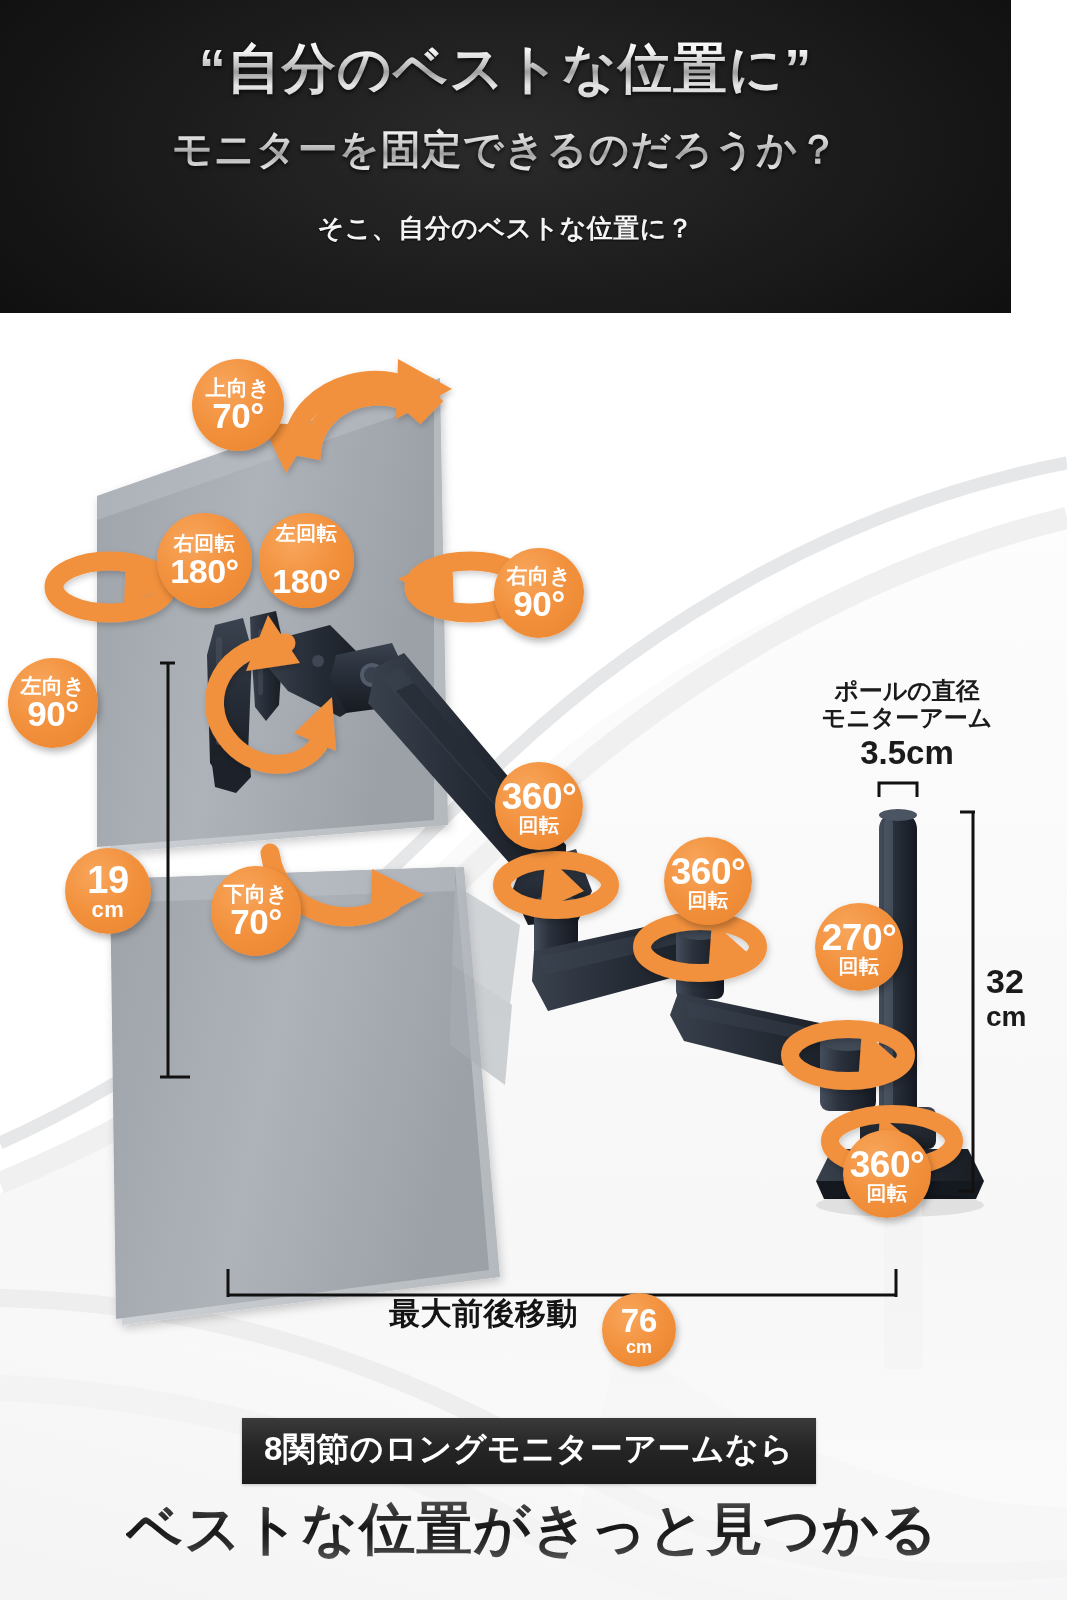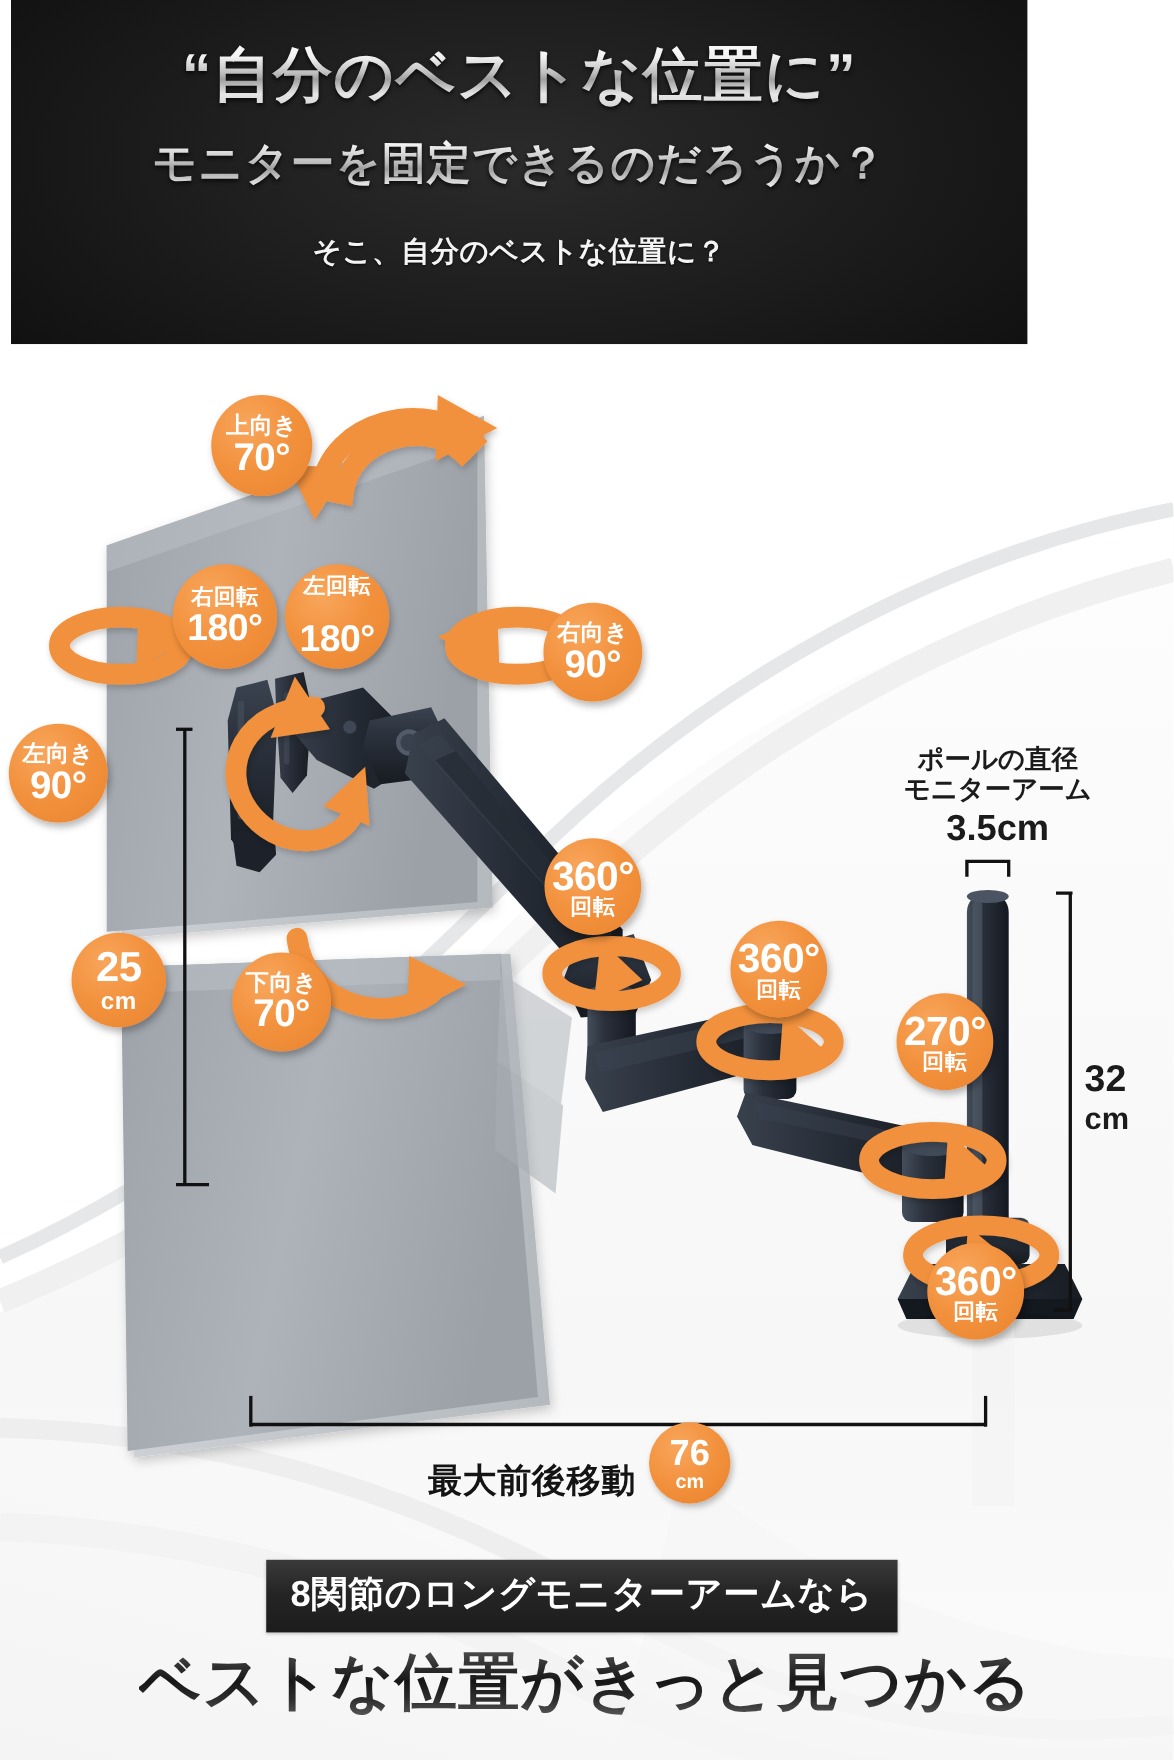--- a/index.html
+++ b/index.html
@@ -7,21 +7,21 @@
   body {
     font-family:"Liberation Sans","DejaVu Sans",sans-serif;
     background:#ffffff;
     overflow:hidden;
     position:relative;
   }
   #page { position:relative; width:1067px; height:1600px; overflow:hidden; }
 
   
   .header {
-    position:absolute; left:10px; top:0; width:924px; height:313px;
+    position:absolute; left:0; top:0; width:1011px; height:313px;
     background:
       radial-gradient(ellipse 900px 420px at 50% 46%, #2b2b2b 0%, #1a1a1a 42%, #0c0c0c 78%, #060606 100%);
     overflow:hidden;
     padding-left:39px;
   }
   .header-inner {
     position:absolute; left:0; right:0; top:34px;
     display:flex; flex-direction:column; align-items:center;
   }
   .hl1, .hl2 {
@@ -77,21 +77,21 @@
 
   
   .dimlabel {
     position:absolute; z-index:35;
     font-weight:bold; color:#1b1b1b; text-align:center; line-height:1.14;
     white-space:nowrap;
   }
 
   
   .foot-row {
-    position:absolute; z-index:45; display:flex; align-items:flex-end; gap:12px;
+    position:absolute; z-index:45; display:flex; align-items:flex-start; gap:24px;
   }
   .foot-label { font-size:31px; font-weight:bold; color:#141414; letter-spacing:.5px; white-space:nowrap; }
   .badge-76 {
     width:74px; height:74px; border-radius:50%;
     background:radial-gradient(circle at 36% 30%, #f8a65c 0%, #f2913d 50%, #e98129 100%);
     color:#fff; display:flex; flex-direction:column; align-items:center; justify-content:center;
     box-shadow:2px 3px 6px rgba(0,0,0,.26); font-weight:bold; line-height:1;
   }
   .badge-76 .bv { font-size:33px; }
   .badge-76 .bt { font-size:18px; margin-top:1px; }
@@ -341,21 +341,21 @@
       <span class="bt">左向き</span>
       <span class="bv">90°</span>
     </div>
 
     <div class="badge" style="left:211px; top:541px; width:90px; height:90px;">
       <span class="bt">下向き</span>
       <span class="bv">70°</span>
     </div>
 
     <div class="badge" style="left:65px; top:523px; width:86px; height:86px;">
-      <span class="bv" style="font-size:38px;">25</span>
+      <span class="bv" style="font-size:38px;">19</span>
       <span class="bt" style="font-size:22px;">cm</span>
     </div>
 
     <div class="badge badge-n" style="left:495px; top:437px;">
       <span class="bv">360°</span>
       <span class="bt">回転</span>
     </div>
 
     <div class="badge badge-n" style="left:664px; top:512px;">
       <span class="bv">360°</span>

